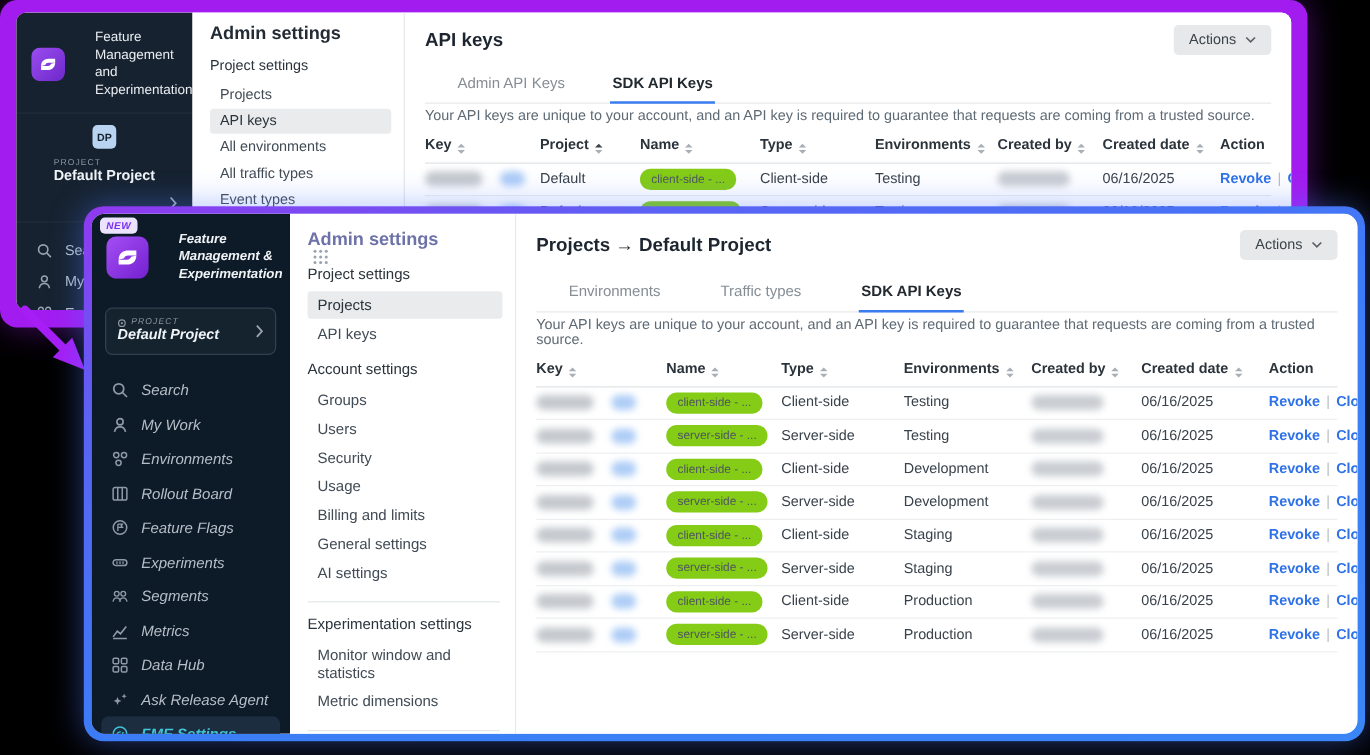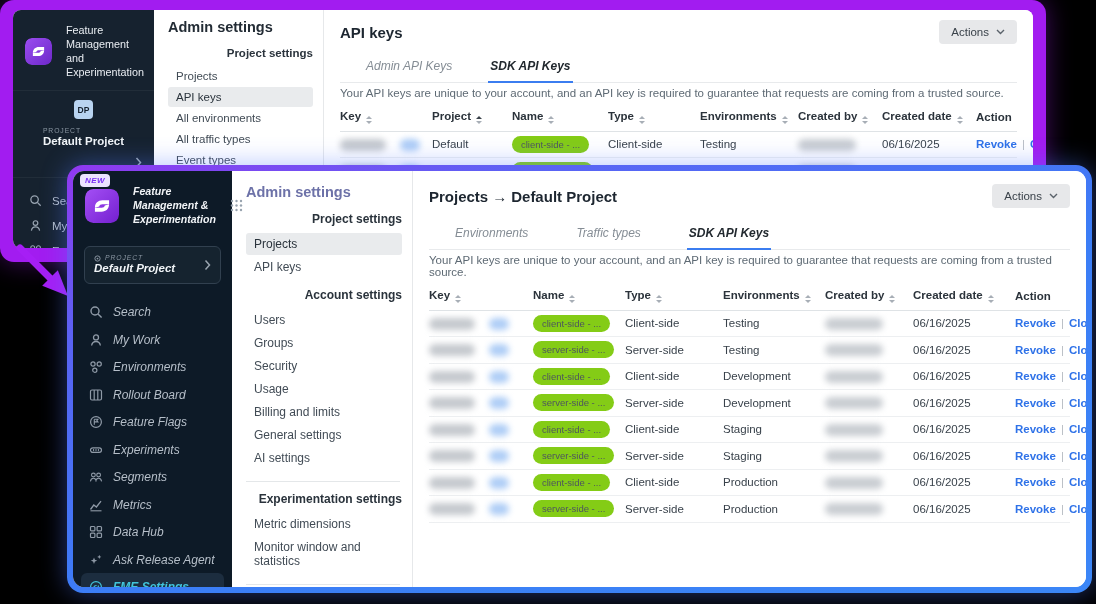--- a/index.html
+++ b/index.html
@@ -13,21 +13,21 @@
   .window-front{position:absolute;left:67px;top:165px;width:1025px;height:428px;border-radius:16px;padding:6px;
     background:linear-gradient(160deg,#9138f0 0%,#5a63f4 22%,#3b7df6 55%,#3b86f7 100%);
     box-shadow:0 0 26px rgba(80,120,255,.45);z-index:3;}
   .win-body{display:flex;height:100%;background:#fff;border-radius:8px;overflow:hidden;}
   .window-front .win-body{border-radius:11px;}
 
   
   .b-sidebar{width:141px;flex:none;background:#16222f;color:#c4ccd4;font-size:11.5px;display:flex;flex-direction:column;}
   .f-sidebar{width:159px;flex:none;background:#0d1a27;color:#b6bfc9;font-size:12px;display:flex;flex-direction:column;position:relative;font-style:italic;}
 
-  .brand-row{display:flex;align-items:center;gap:14px;padding:13px 12px 11px 12px;}
+  .brand-row{display:flex;align-items:center;gap:24px;padding:13px 12px 11px 12px;}
   .brand-name{line-height:1.3;color:#e9edf2;font-size:10.8px;}
   .f-sidebar .brand-row{padding:14px 10px 10px 12px;}
   .f-sidebar .brand-name{font-weight:bold;font-size:10.6px;color:#f0f3f6;}
   .logo-sq{flex:none;border-radius:7px;}
   .new-badge{position:absolute;left:7px;top:3px;background:#ece3fe;color:#7b2ff5;font-size:8px;font-weight:bold;
     padding:2px 5px;border-radius:4px;letter-spacing:.4px;z-index:2;}
   .grid-icon{margin-left:auto;flex:none;}
   .brand-underline{height:3px;background:#7a16e6;width:100%;}
 
   .proj-row{display:flex;align-items:center;gap:8px;padding:9px 12px;border-top:1px solid rgba(255,255,255,.05);
@@ -49,33 +49,33 @@
   .side-item svg{flex:none;}
   .side-item.active{background:#1c2d3f;color:#41c4da;}
   .side-item.active .side-label{color:#41c4da;font-weight:600;}
 
   
   .nav-col{flex:none;background:#fff;border-right:1px solid #e6e8ea;padding:9px 10px 0 14px;overflow:hidden;}
   .b-nav{width:170px;font-size:11.5px;}
   .f-nav{width:181px;font-size:12px;padding-top:13px;}
   .nav-title{font-weight:bold;font-size:14.5px;color:#232c35;margin-bottom:12px;}
   .f-nav .nav-title{color:#6d72a8;}
-  .nav-section{font-weight:bold;color:#2a333c;margin:10px 0 7px 0;text-align:right;}
+  .nav-section{font-weight:normal;color:#2a333c;margin:10px 0 7px 0;}
   .nav-item{padding:4px 8px;margin:1px 0;color:#414b55;border-radius:3px;}
   .nav-item.active{background:#e9ebed;color:#2a333c;}
   .nav-div{border:none;border-top:1px solid #e4e7e9;margin:12px 2px 10px 0;}
 
   
   .main-col{flex:1;background:#fff;padding:10px 16px 0 16px;overflow:hidden;}
   .main-head{display:flex;align-items:center;justify-content:space-between;}
   .main-title{font-weight:bold;font-size:15px;color:#1d2630;}
   .main-title .arrow-sep{font-weight:bold;color:#1d2630;padding:0 4px;}
   .actions-btn{background:#e7e8ea;border:none;border-radius:4px;color:#3a424a;font-size:11.5px;
     padding:6px 12px;display:flex;align-items:center;gap:7px;font-family:inherit;}
-  .tab-row{display:flex;gap:34px;margin-top:11px;padding-left:24px;border-bottom:1px solid #e8eaec;font-style:italic;}
+  .tab-row{display:flex;gap:34px;margin-top:11px;padding-left:24px;border-bottom:1px solid #e8eaec;}
   .tab{font-size:12px;color:#858d95;padding:4px 2px 8px 2px;border-bottom:2.5px solid transparent;margin-bottom:-1px;}
   .tab.active{color:#22292f;font-weight:bold;border-bottom-color:#3b7df0;}
   .desc{font-size:11.5px;color:#5e6a74;margin:4px 0 11px 0;}
 
   .tbl-head,.tbl-row{display:grid;align-items:center;}
   .b-tbl .tbl-head,.b-tbl .tbl-row{grid-template-columns:92px 80px 96px 92px 98px 84px 94px 1fr;}
   .f-tbl .tbl-head,.f-tbl .tbl-row{grid-template-columns:104px 92px 98px 102px 88px 102px 1fr;}
   .tbl-head{border-bottom:1px solid #dfe3e6;padding-bottom:7px;font-size:11.5px;font-weight:bold;color:#2b333b;}
   .tbl-row{height:26.5px;border-bottom:1px solid #ecaeae00;border-bottom:1px solid #edeff1;font-size:11.5px;color:#39424b;}
   .sort{display:inline-flex;flex-direction:column;margin-left:5px;vertical-align:1px;}
@@ -395,32 +395,32 @@
       </div>
 
       <div class="nav-col f-nav">
         <div class="nav-title">Admin settings</div>
 
         <div class="nav-section">Project settings</div>
         <div class="nav-item active">Projects</div>
         <div class="nav-item">API keys</div>
 
         <div class="nav-section">Account settings</div>
+        <div class="nav-item">Groups</div>
         <div class="nav-item">Users</div>
-        <div class="nav-item">Groups</div>
         <div class="nav-item">Security</div>
         <div class="nav-item">Usage</div>
         <div class="nav-item">Billing and limits</div>
         <div class="nav-item">General settings</div>
         <div class="nav-item">AI settings</div>
 
         <hr class="nav-div">
         <div class="nav-section">Experimentation settings</div>
+        <div class="nav-item">Monitor window and statistics</div>
         <div class="nav-item">Metric dimensions</div>
-        <div class="nav-item">Monitor window and statistics</div>
 
         <hr class="nav-div">
 
       </div>
 
       <div class="main-col" style="padding-top:13px;">
         <div class="main-head">
           <div class="main-title">
             <span>Projects</span><span class="arrow-sep">→</span><span>Default Project</span>
           </div>

